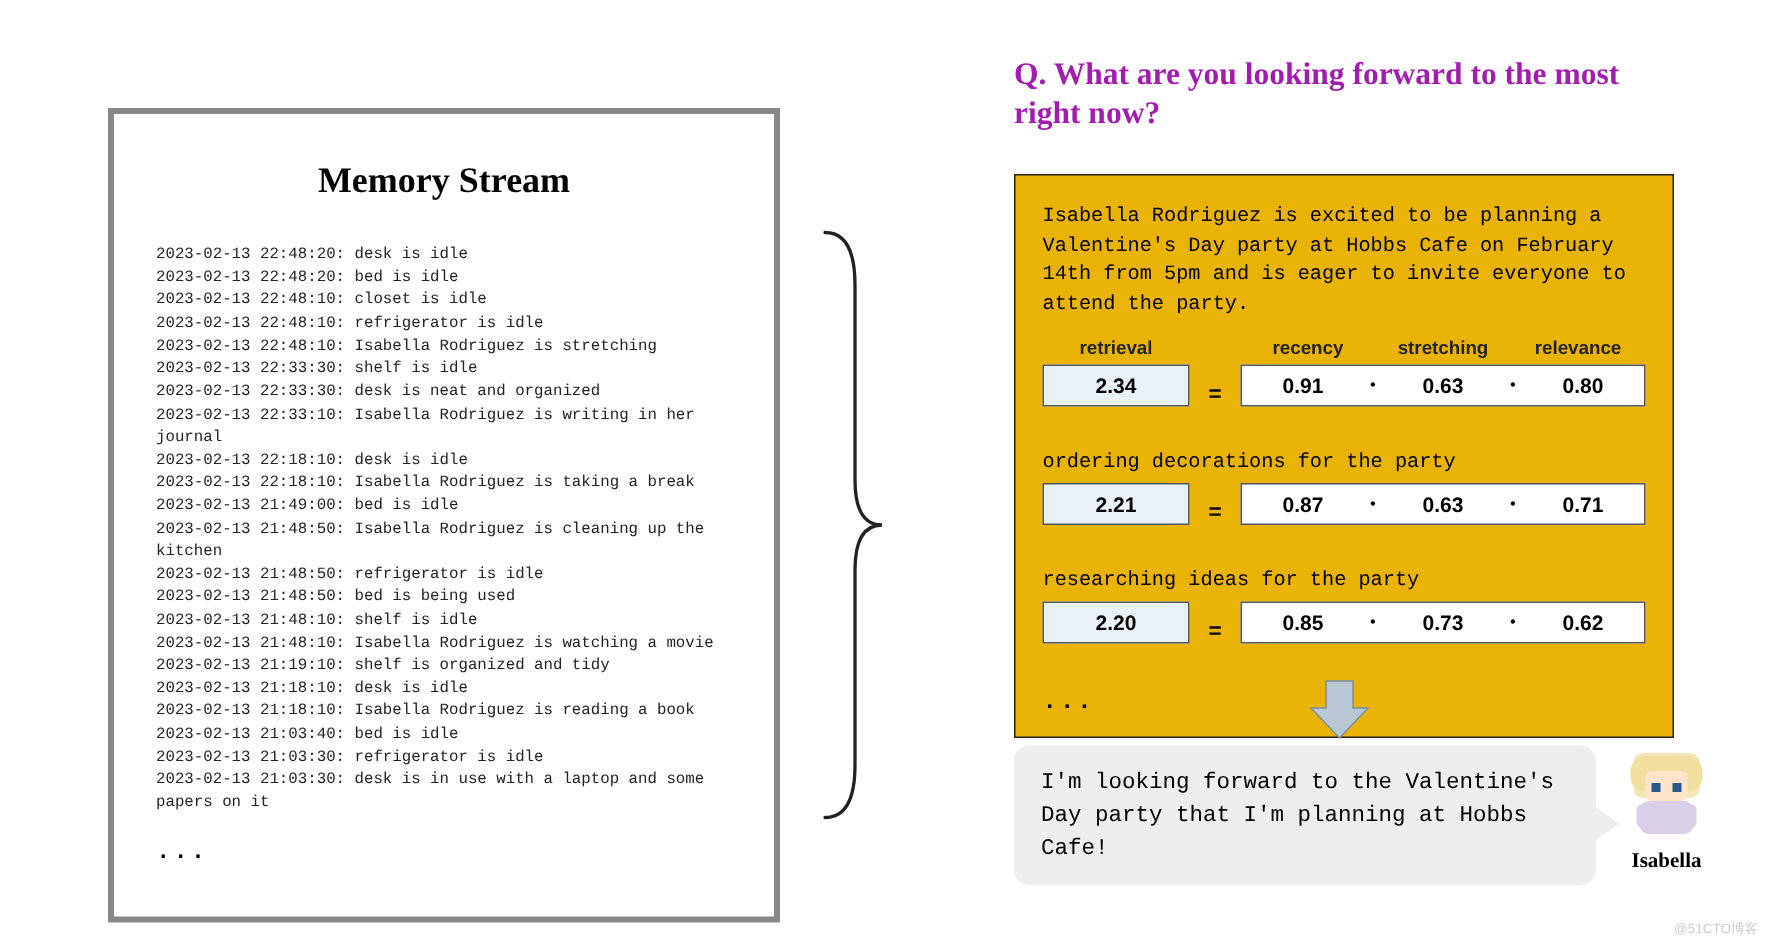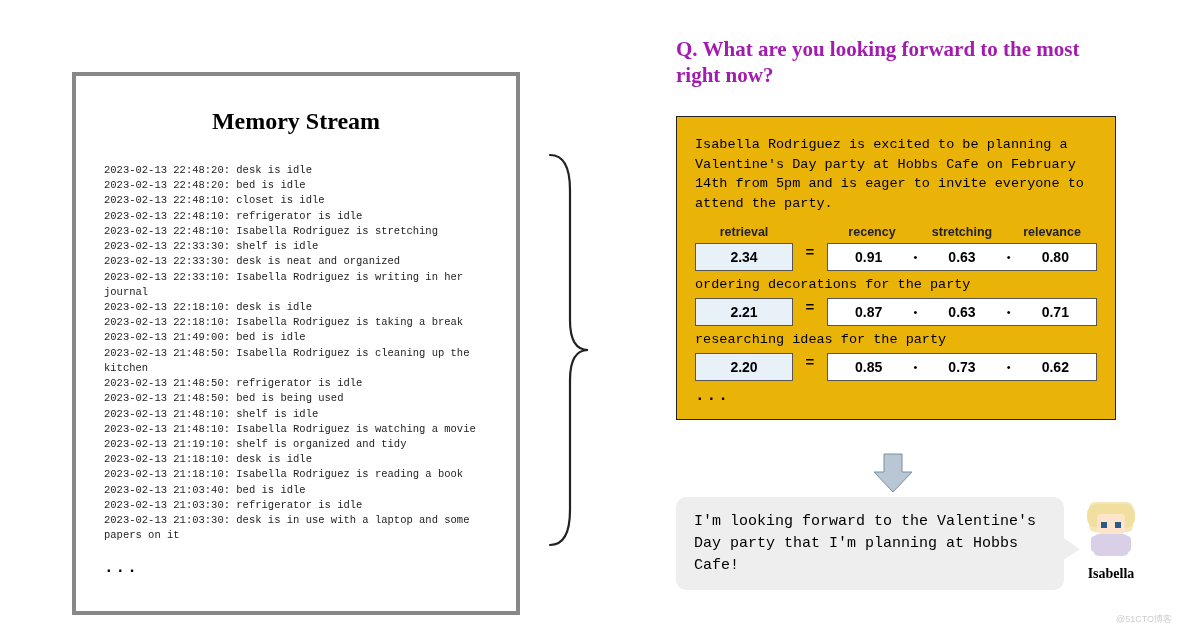--- a/index.html
+++ b/index.html
@@ -88,22 +88,22 @@
     margin-bottom: 4px;
     justify-content: center;
   }
   .col-retrieval { width: 98px; text-align: center; }
   .col-eq { width: 34px; }
   .col-three { flex: 1; display: flex; align-items: center; }
   .col-three .h { flex: 1; text-align: center; }
 
   .score-row {
     display: flex;
-    align-items: flex-start;
-    margin-bottom: 6px;
+    align-items: flex-end;
+    margin-bottom: 30px;
   }
   .retrieval-cell {
     width: 98px;
     border: 1px solid #555;
     background: #e8f1f8;
     text-align: center;
     padding: 5px 0;
     font-weight: 700;
     font-size: 14px;
   }

